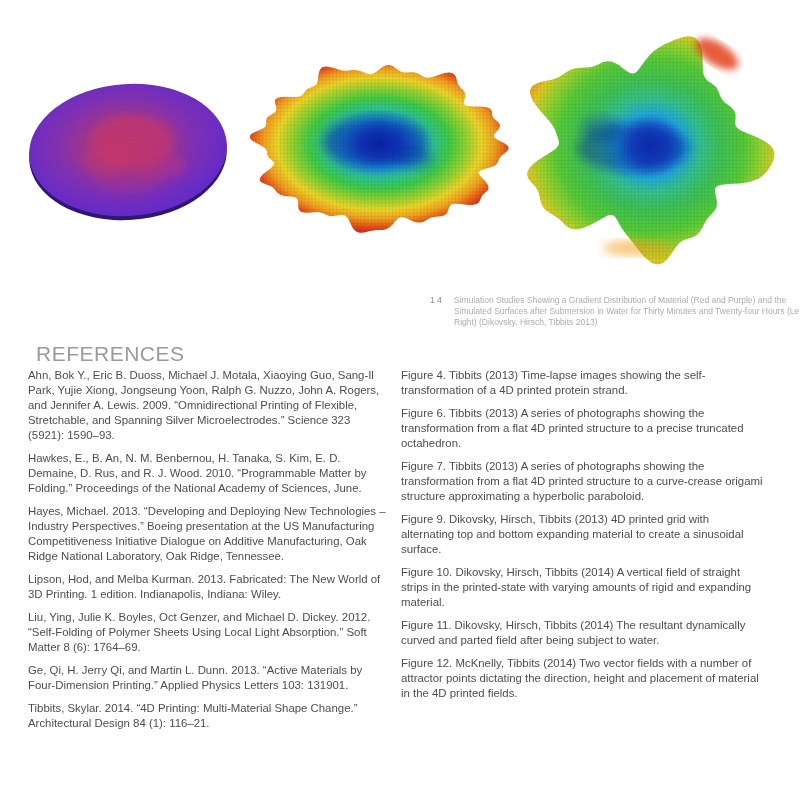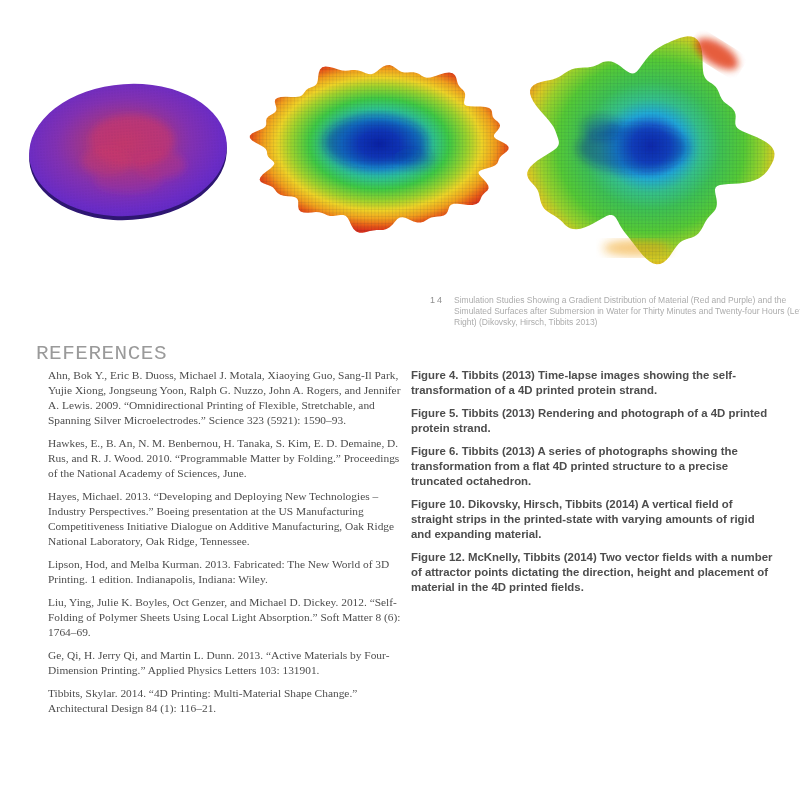--- a/index.html
+++ b/index.html
@@ -10,25 +10,25 @@
   .fig { position:absolute; }
   .fig1 { left:10px; top:25px; width:245px; height:230px; }
   .fig2 { left:245px; top:20px; width:270px; height:250px; }
   .fig3 { left:505px; top:20px; width:280px; height:255px; }
 
   .caption { position:absolute; left:430px; top:295px; width:385px; display:flex; align-items:flex-start; }
   .cap-num { font-size:9px; color:#8f8f8f; letter-spacing:2px; flex:0 0 24px; line-height:11px; }
   .cap-text { font-size:8.5px; line-height:11px; color:#acacac; flex:1; }
 
   .refs-heading { position:absolute; left:36px; top:342px; font-size:21px; font-weight:400;
-                  color:#9a9a9a; letter-spacing:0.5px;font-family:Liberation Mono, monospace; }
+                  color:#9a9a9a; letter-spacing:0.5px; }
 
   .col { position:absolute; top:368px; }
-  .col-left  { left:48px;  width:361px;font-family:Liberation Serif, serif; }
-  .col-right { left:411px; width:364px;font-weight:bold; }
+  .col-left  { left:28px;  width:361px; }
+  .col-right { left:401px; width:364px; }
   .col p { font-size:11.4px; line-height:15px; color:#4d4d4d; margin:0 0 8px 0; }
 </style>
 </head>
 <body>
 
 <div class="page">
 
   <svg width="0" height="0" style="position:absolute" aria-hidden="true">
     <defs>
       <radialGradient id="gradPrint" cx="0.48" cy="0.45" r="0.62">
@@ -120,19 +120,21 @@
     <p>Hawkes, E., B. An, N. M. Benbernou, H. Tanaka, S. Kim, E. D. Demaine, D. Rus, and R. J. Wood. 2010. “Programmable Matter by Folding.” Proceedings of the National Academy of Sciences, June.</p>
     <p>Hayes, Michael. 2013. “Developing and Deploying New Technologies – Industry Perspectives.” Boeing presentation at the US Manufacturing Competitiveness Initiative Dialogue on Additive Manufacturing, Oak Ridge National Laboratory, Oak Ridge, Tennessee.</p>
     <p>Lipson, Hod, and Melba Kurman. 2013. Fabricated: The New World of 3D Printing. 1 edition. Indianapolis, Indiana: Wiley.</p>
     <p>Liu, Ying, Julie K. Boyles, Oct Genzer, and Michael D. Dickey. 2012. “Self-Folding of Polymer Sheets Using Local Light Absorption.” Soft Matter 8 (6): 1764–69.</p>
     <p>Ge, Qi, H. Jerry Qi, and Martin L. Dunn. 2013. “Active Materials by Four-Dimension Printing.” Applied Physics Letters 103: 131901.</p>
     <p>Tibbits, Skylar. 2014. “4D Printing: Multi-Material Shape Change.” Architectural Design 84 (1): 116–21.</p>
   </div>
 
   <div class="col col-right">
     <p>Figure 4. Tibbits (2013) Time-lapse images showing the self-transformation of a 4D printed protein strand.</p>
-    <p>Figure 5. Tibbits (2013) Rendering and photograph of a 4D printed protein strand.</p>
     <p>Figure 6. Tibbits (2013) A series of photographs showing the transformation from a flat 4D printed structure to a precise truncated octahedron.</p>
+    <p>Figure 7. Tibbits (2013) A series of photographs showing the transformation from a flat 4D printed structure to a curve-crease origami structure approximating a hyperbolic paraboloid.</p>
+    <p>Figure 9. Dikovsky, Hirsch, Tibbits (2013) 4D printed grid with alternating top and bottom expanding material to create a sinusoidal surface.</p>
     <p>Figure 10. Dikovsky, Hirsch, Tibbits (2014) A vertical field of straight strips in the printed-state with varying amounts of rigid and expanding material.</p>
+    <p>Figure 11. Dikovsky, Hirsch, Tibbits (2014) The resultant dynamically curved and parted field after being subject to water.</p>
     <p>Figure 12. McKnelly, Tibbits (2014) Two vector fields with a number of attractor points dictating the direction, height and placement of material in the 4D printed fields.</p>
   </div>
 
 </div>
 
 </body></html>

